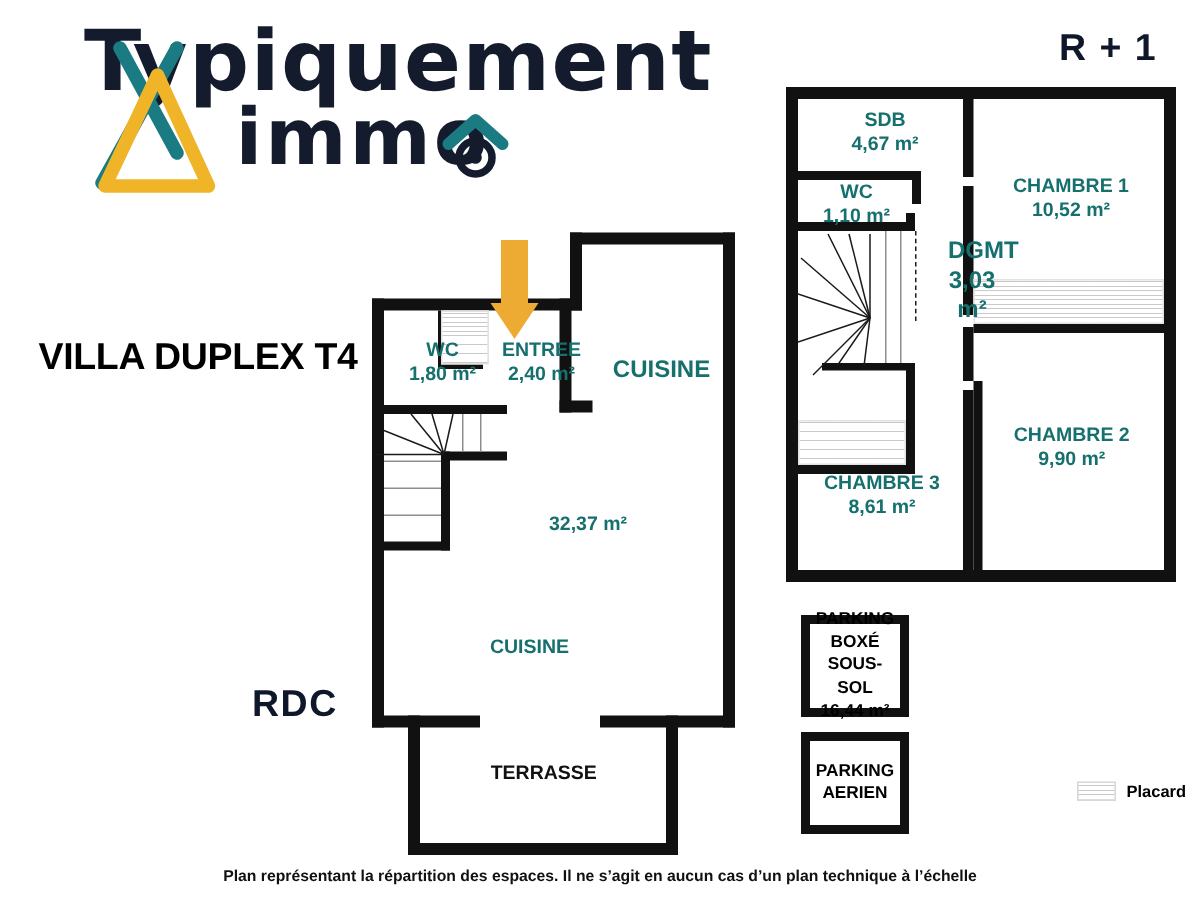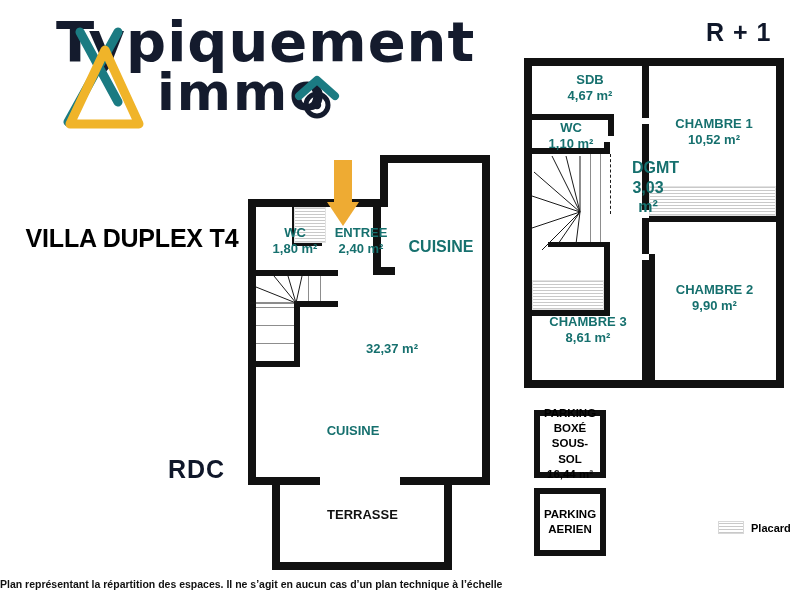--- a/index.html
+++ b/index.html
@@ -73,21 +73,21 @@
   
   .legend { position:absolute; left:718px; top:521px; display:flex; align-items:center; gap:7px; }
   .legend-swatch { width:26px; height:13px; background:
       repeating-linear-gradient(0deg,  #c9c9c9 0px, #c9c9c9 0.6px, #ffffff 0.6px, #ffffff 3px),
       repeating-linear-gradient(90deg, #d5d5d5 0px, #d5d5d5 0.6px, #ffffff 0.6px, #ffffff 3px);
       background-color:#fdfdfd; border:1px solid #d8d8d8; }
   .legend-txt { font-size:11px; font-weight:700; color:#000;
                 font-family:"Liberation Sans", sans-serif; }
 
   
-  .footer { position:absolute; left:0; top:578px; width:800px; 
+  .footer { position:absolute; left:0; top:578px; width:800px; text-align:center;
             font-size:10.5px; font-weight:700; color:#111;
             font-family:"Liberation Sans", sans-serif; }
 </style>
 </head>
 <body>
 
 <div id="page">
 
   <div class="logo">
     <div class="logo-word1">Typiquement</div>

